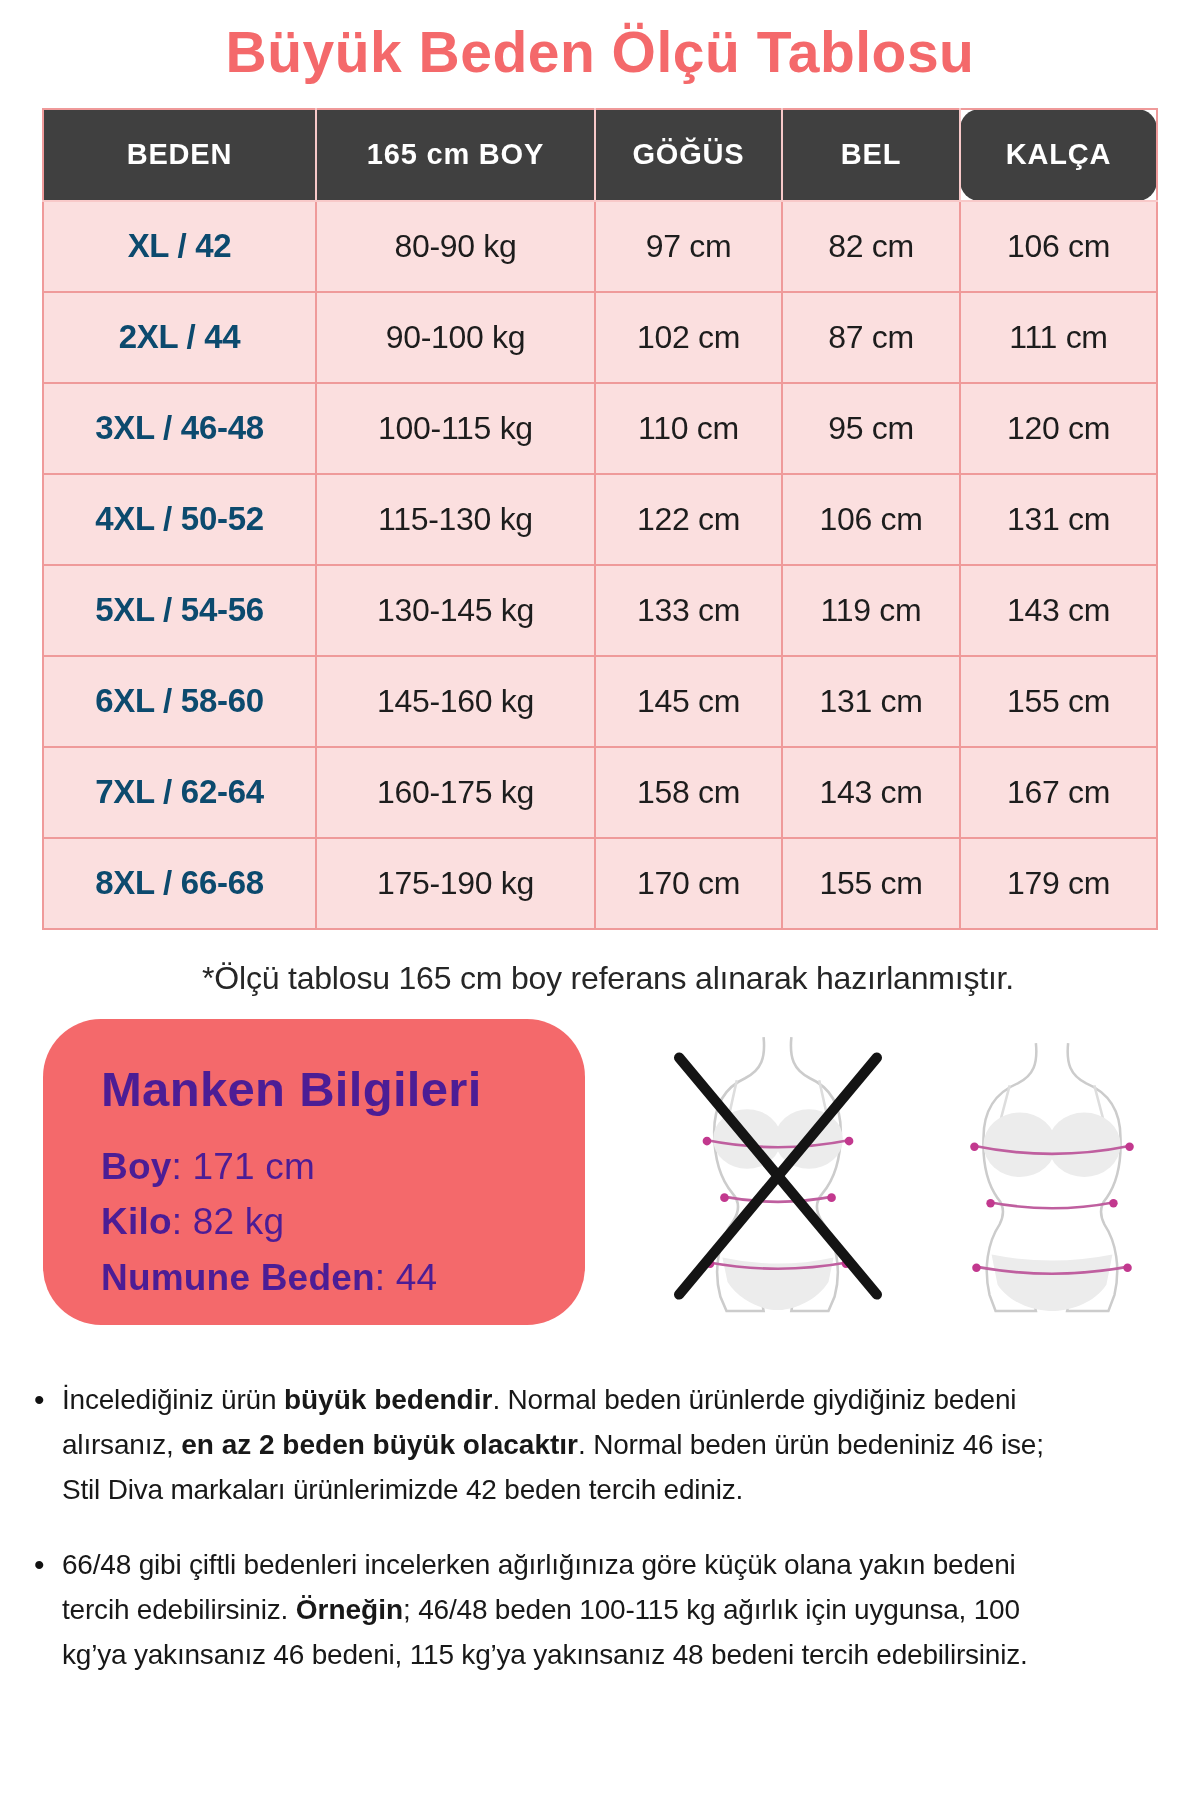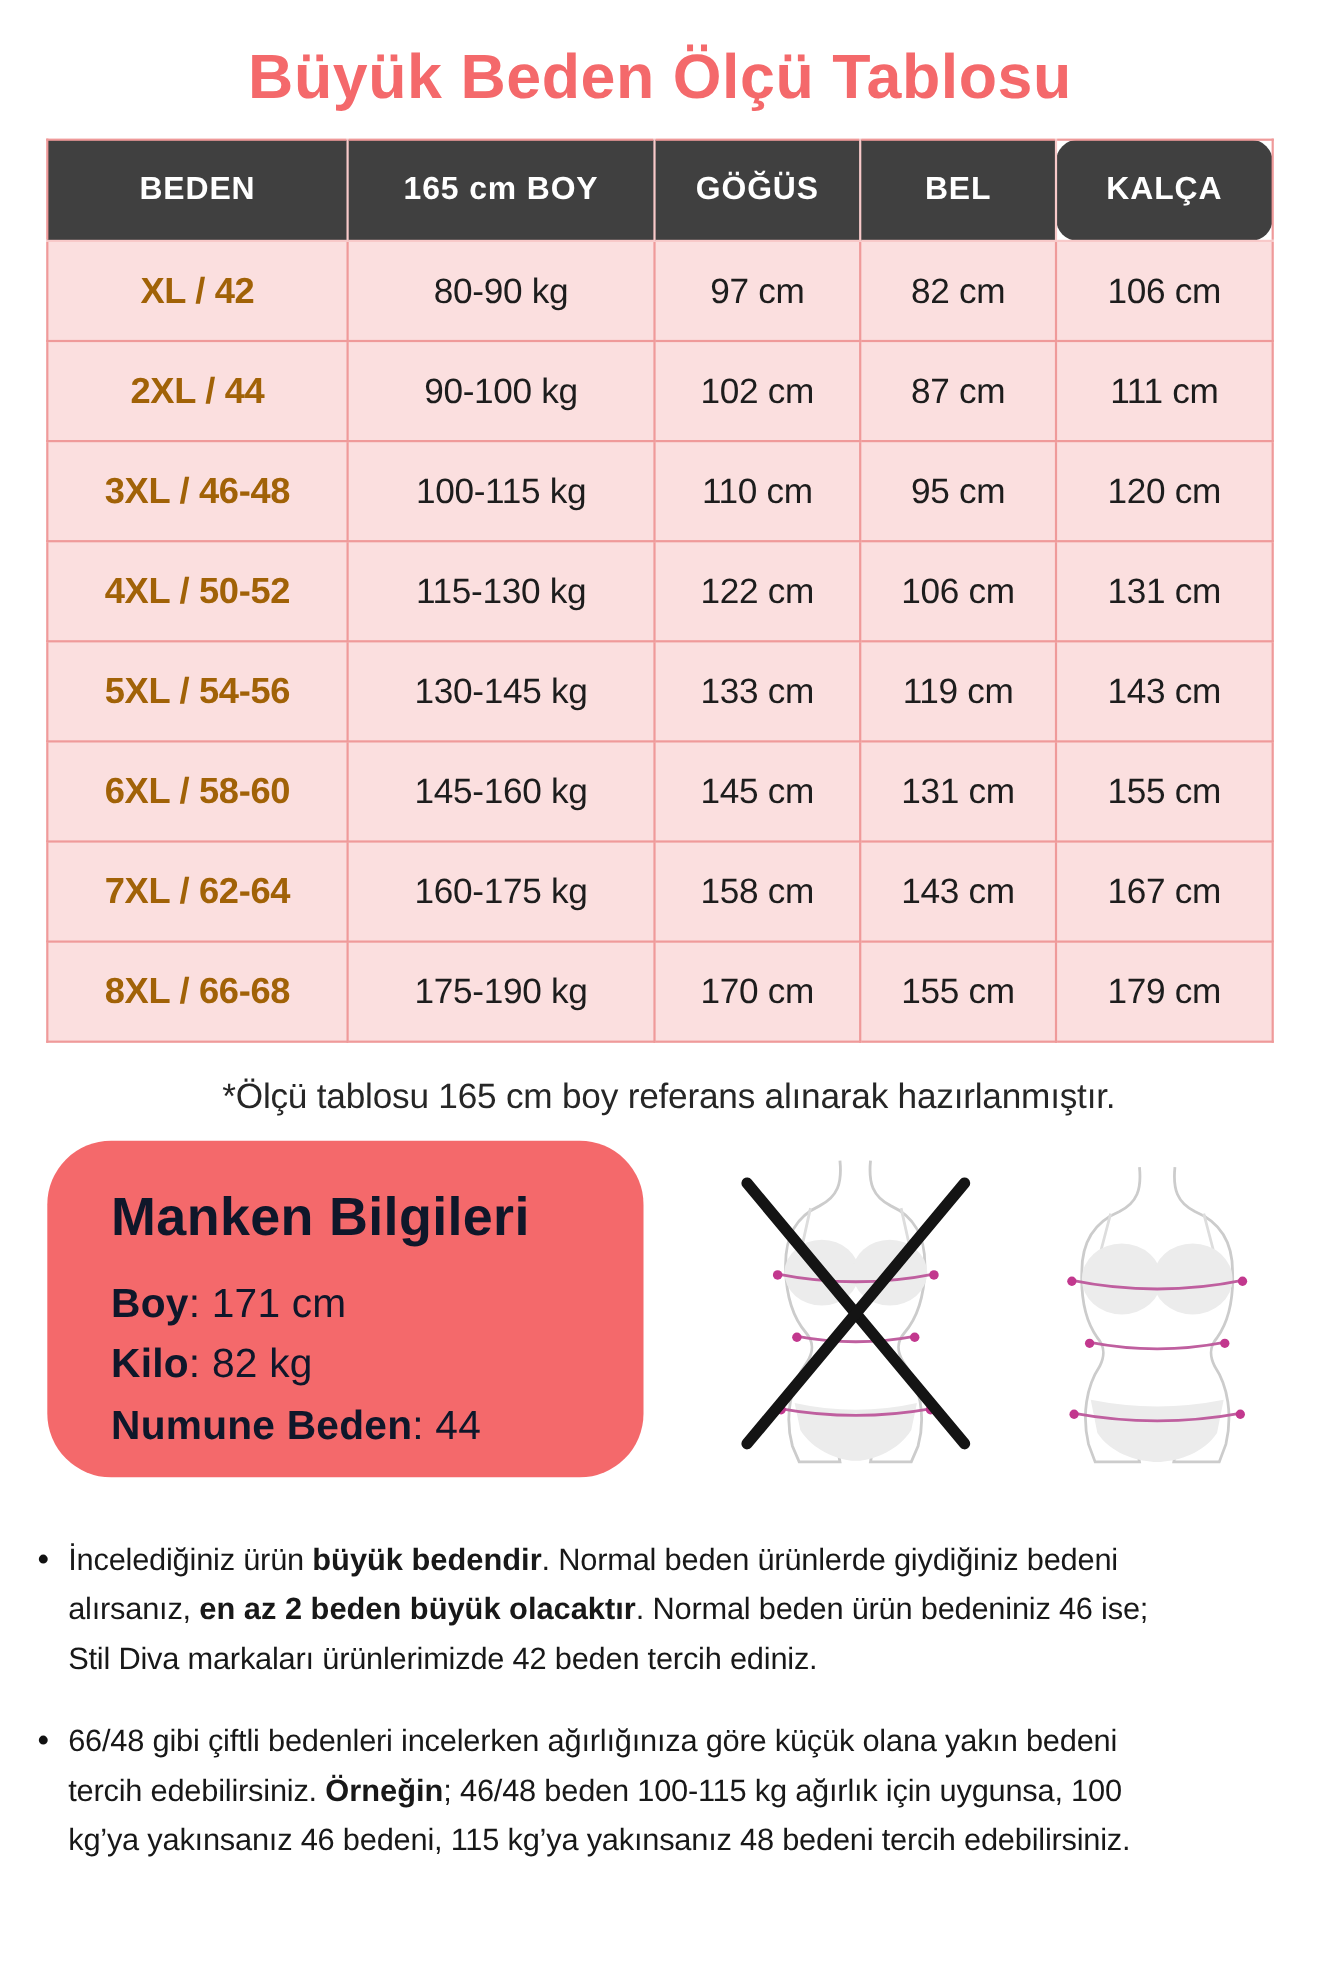--- a/index.html
+++ b/index.html
@@ -7,21 +7,21 @@
   body {
     height: 1800px;
     font-family: "Liberation Sans", "DejaVu Sans", sans-serif;
     color: #1e1e1e;
     overflow: hidden;
   }
   .page { width: 1200px; height: 1800px; position: relative; }
 
   
   .title {
-    padding-top: 38px;
+    padding-top: 20px;
     text-align: center;
     font-size: 57px;
     font-weight: bold;
     letter-spacing: 0.5px;
     color: #f4696b;
     line-height: 1.15;
   }
 
   
   table.size-table {
@@ -49,21 +49,21 @@
     background: #fbdfdf;
     border: 2px solid #ef9a9a;
     text-align: center;
     font-size: 32px;
     color: #1d1d1d;
     letter-spacing: -0.3px;
   }
   table.size-table td:first-child {
     font-weight: bold;
     font-size: 33px;
-    color: #a16207;
+    color: #0c4a6e;
     text-align: center;
   }
 
   
   .footnote {
     margin-top: 30px;
     text-align: center;
     font-size: 32px;
     color: #262626;
     letter-spacing: -0.2px;
@@ -72,21 +72,21 @@
 
   
   .model-section { position: relative; height: 312px; margin-top: 22px; }
   .model-box {
     position: absolute;
     left: 43px; top: 0;
     width: 542px; height: 306px;
     background: #f4696b;
     border-radius: 58px;
     padding: 42px 42px 0 58px;
-    color: #0f172a;
+    color: #4c1d95;
   }
   .model-title {
     font-size: 49px;
     font-weight: bold;
     letter-spacing: 0.3px;
     margin-bottom: 22px;
   }
   .model-field { font-size: 37px; line-height: 1.5; letter-spacing: 0.2px; }
   .model-field b { font-weight: bold; }
 

